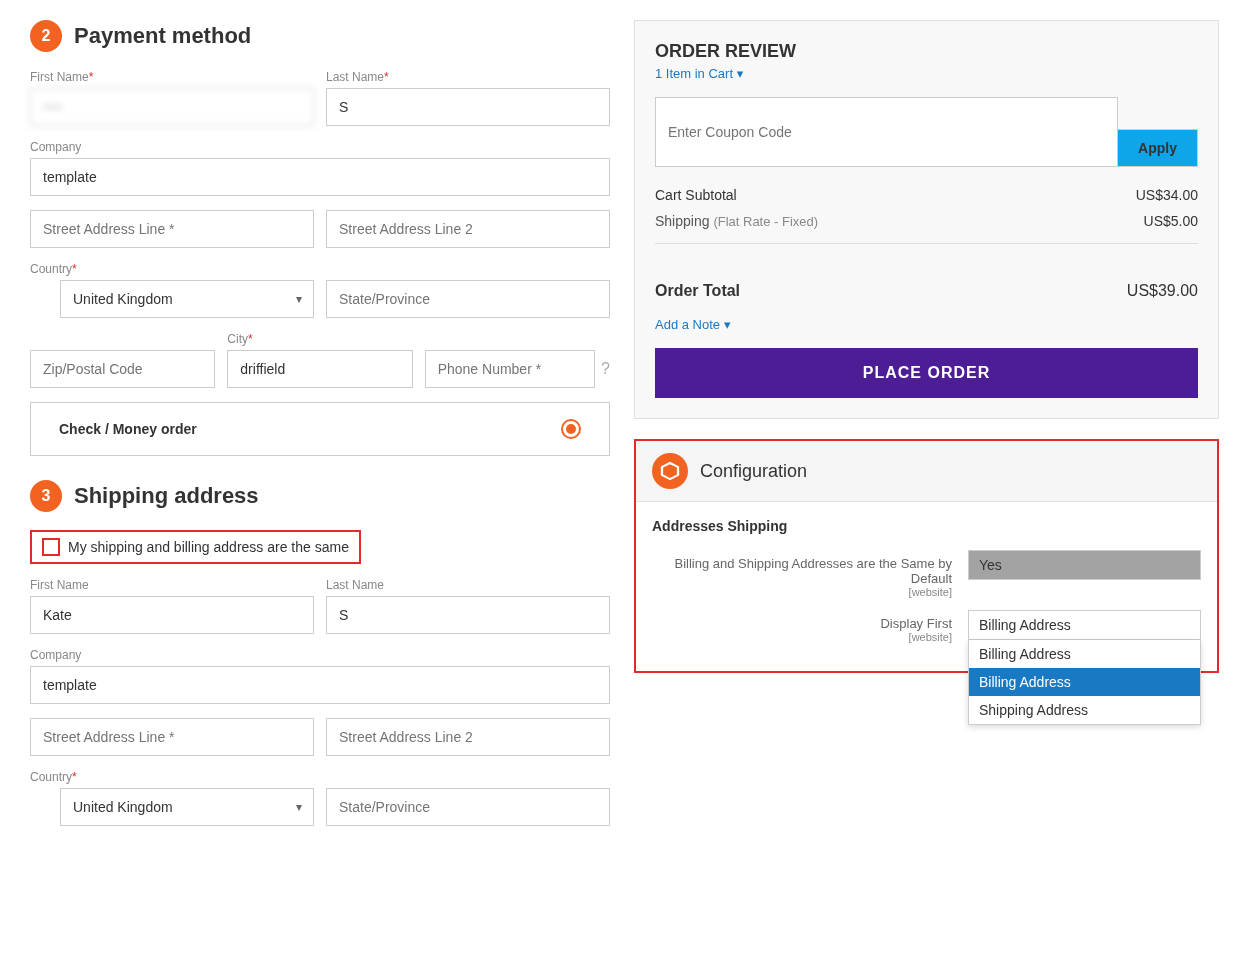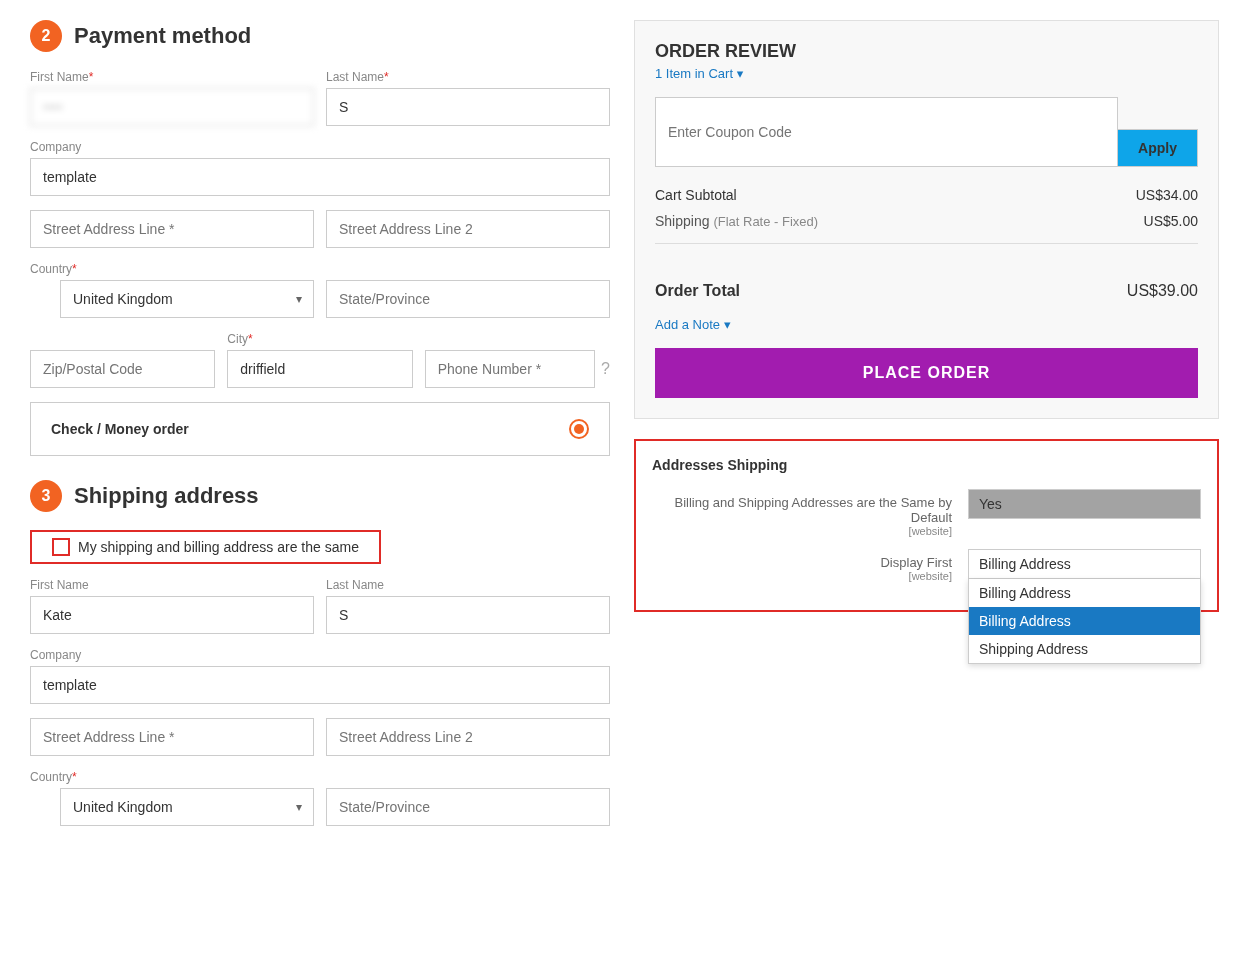--- a/index.html
+++ b/index.html
@@ -105,21 +105,21 @@
       top: 50%;
       transform: translateY(-50%);
       pointer-events: none;
       color: #666;
       font-size: 12px;
     }
     
     
     .payment-method-box {
       border: 1px solid #ccc;
-      padding: 16px 20px;
+      padding: 16px 28px;
       margin-bottom: 4px;
       display: flex;
       align-items: center;
       justify-content: space-between;
     }
     
     .payment-method-label {
       font-weight: 600;
       font-size: 14px;
     }
@@ -151,21 +151,21 @@
       width: 18px;
       height: 18px;
       display: flex;
       align-items: center;
       justify-content: center;
       flex-shrink: 0;
     }
     
     .same-address-label-box {
       border: 2px solid #e02b27;
-      padding: 6px 20px;
+      padding: 6px 10px;
       display: inline-flex;
       align-items: center;
       gap: 8px;
     }
     
     .blurred-text {
       filter: blur(3px);
       font-size: 14px;
       color: #333;
     }
@@ -261,21 +261,21 @@
       color: #1979c3;
       font-size: 13px;
       cursor: pointer;
       margin-bottom: 16px;
       display: inline-flex;
       align-items: center;
       gap: 4px;
     }
     
     .place-order-btn {
-      background: #a21caf;
+      background: #4c1d95;
       color: #fff;
       border: none;
       padding: 16px;
       width: 100%;
       font-size: 16px;
       font-weight: 700;
       text-transform: uppercase;
       cursor: pointer;
       letter-spacing: 1px;
     }
@@ -581,20 +581,29 @@
       <div class="add-note">
         <span>Add a Note</span>
         <span>▾</span>
       </div>
       
       
       <button class="place-order-btn">PLACE ORDER</button>
     </div>
 
     <div class="config-panel">
+      <div class="config-header">
+        <div class="magento-logo">
+
+          <svg width="22" height="22" viewBox="0 0 24 24" fill="white">
+            <path d="M12 2L2 7v10l10 5 10-5V7L12 2zm0 2.5l7.5 3.75v7.5L12 19.5l-7.5-3.75v-7.5L12 4.5z"></path>
+          </svg>
+        </div>
+        <span class="config-title">Configuration</span>
+      </div>
 
       <div class="config-body">
         <div class="addresses-settings-title">Addresses Shipping</div>
 
         <div class="config-row">
           <div class="config-row-label">
             <span>Billing and Shipping Addresses are the Same by Default</span>
             <span class="website-tag">[website]</span>
           </div>
           <input type="text" class="config-input-field" value="Yes" style="">

